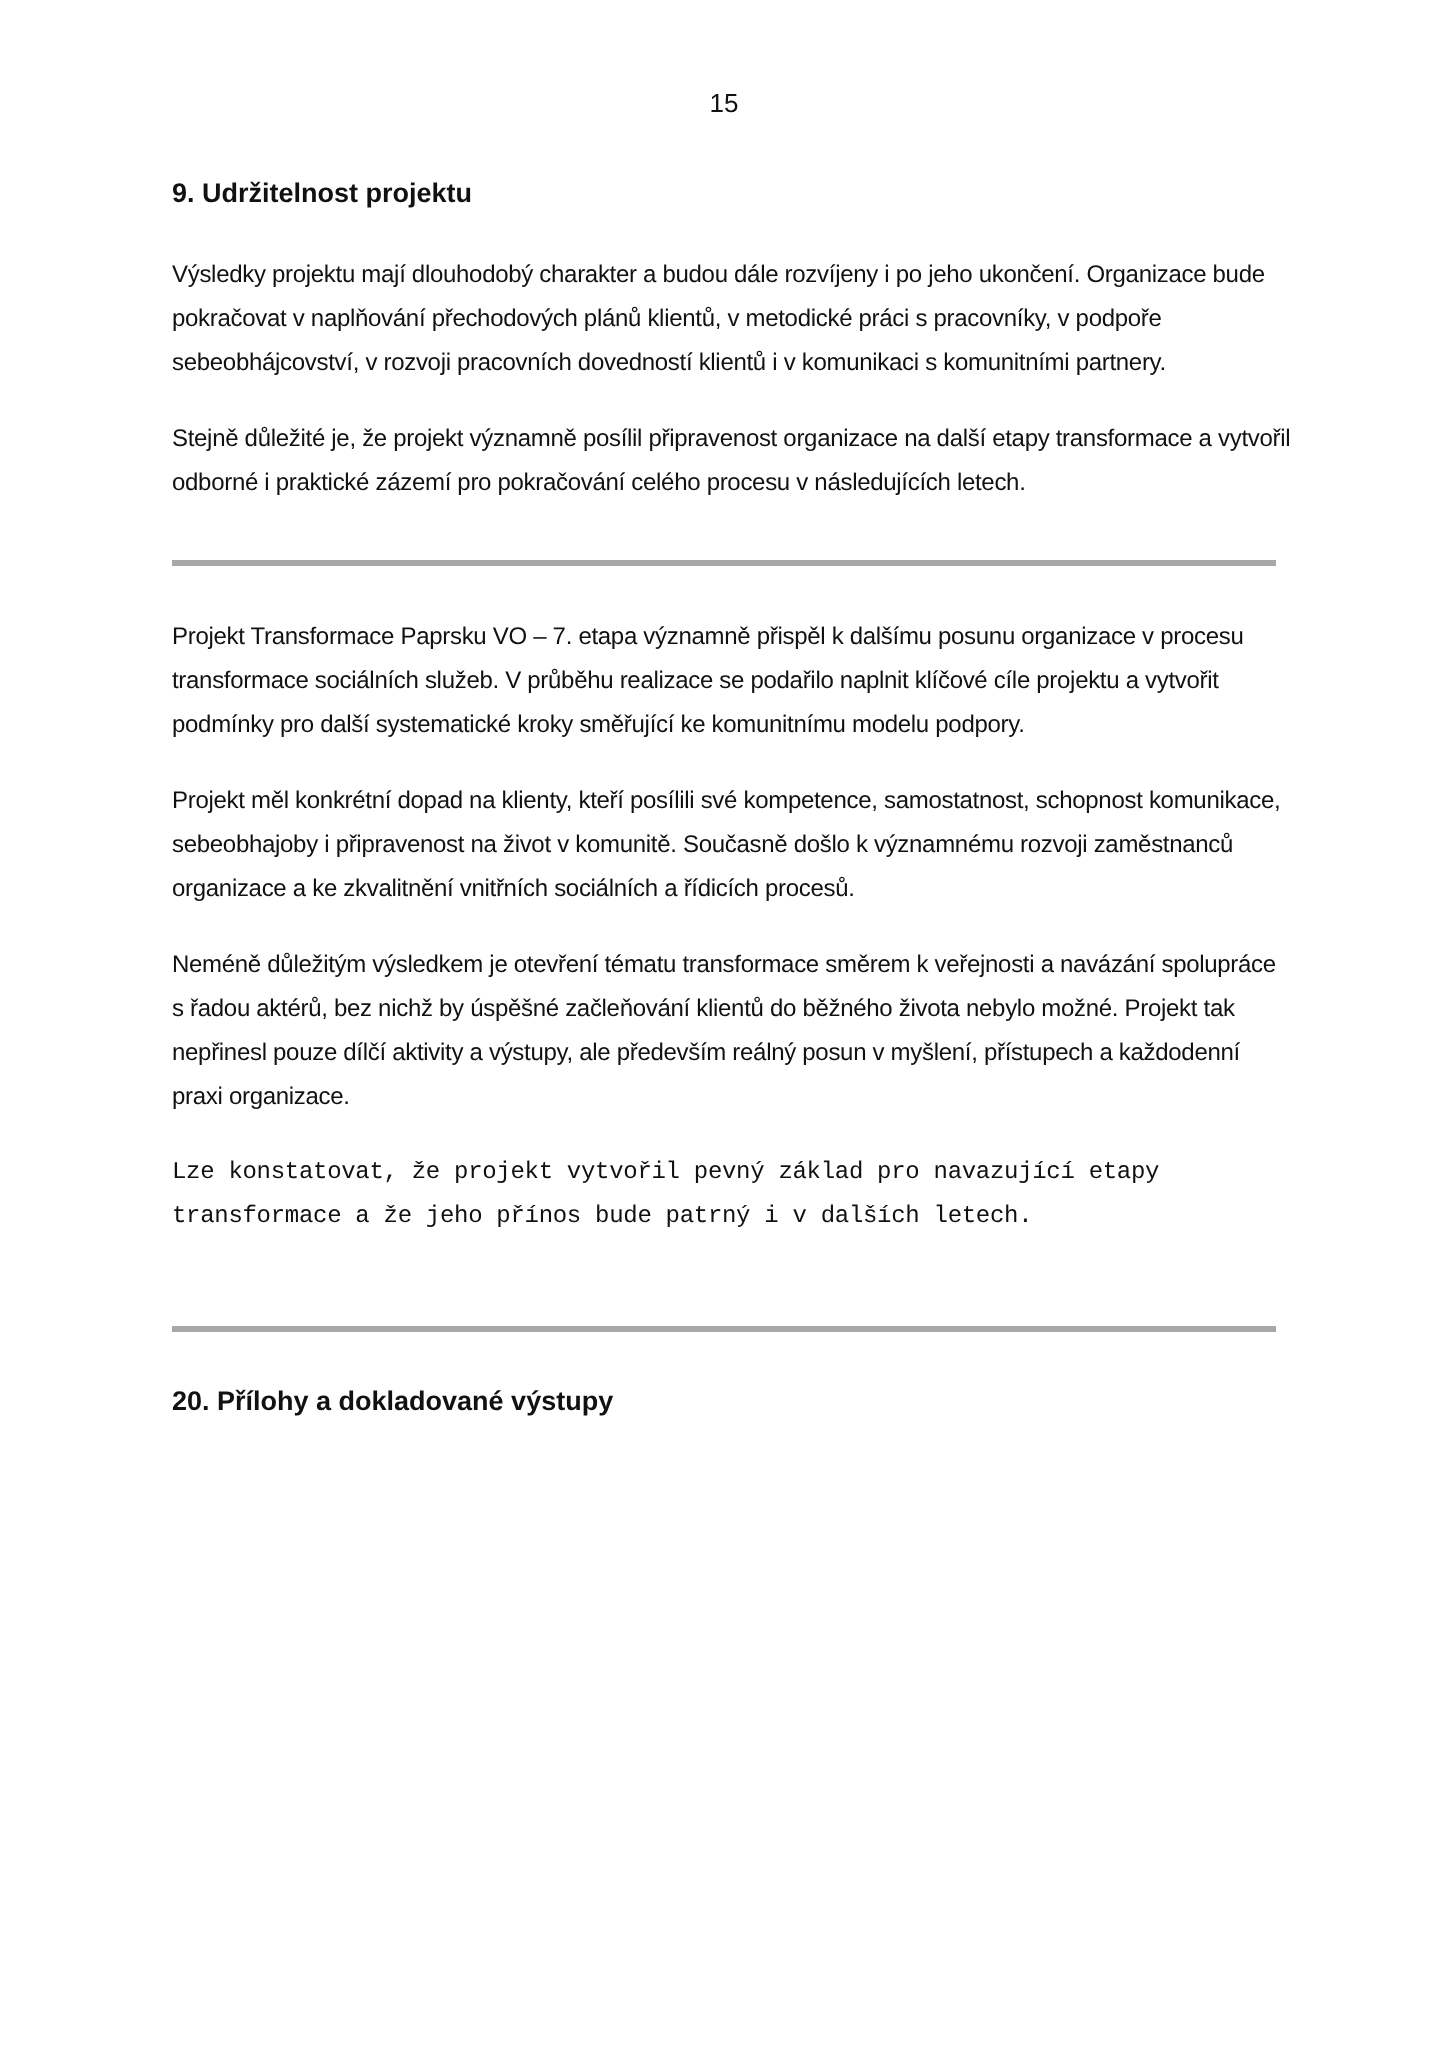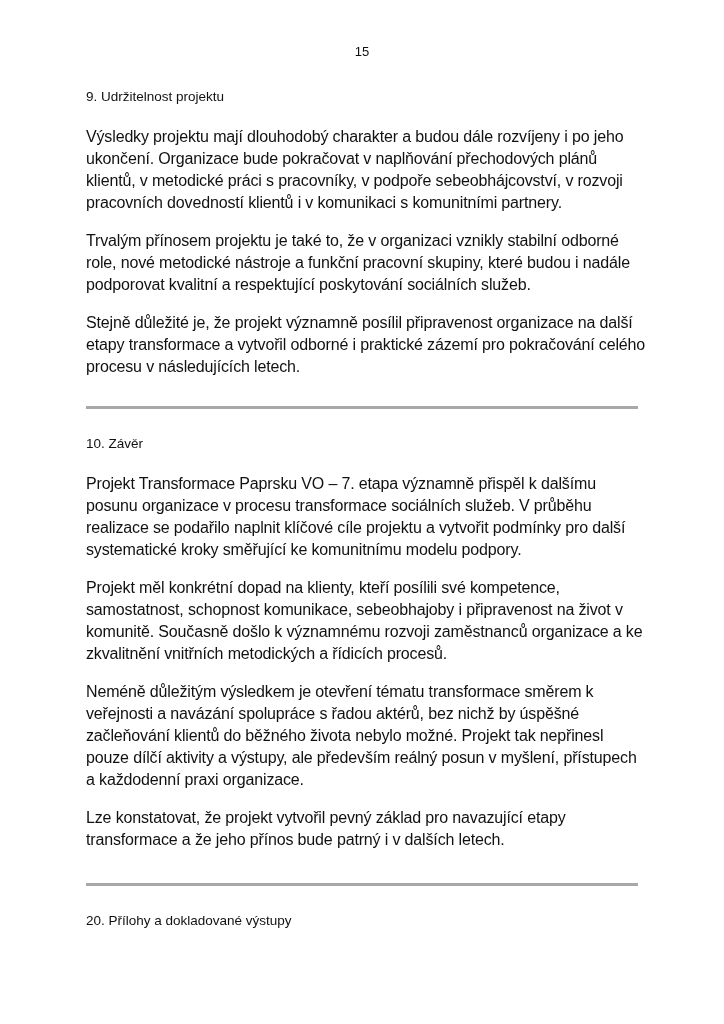--- a/index.html
+++ b/index.html
@@ -23,27 +23,27 @@
       text-align: center;
       font-size: 13px;
     }
     .content {
       position: absolute;
       left: 86px;
       top: 86px;
       width: 560px;
     }
     .heading {
-      font-weight: normal;
+      font-weight: bold;
       font-size: 13.5px;
       line-height: 22px;
       margin: 0 0 18px 0;
     }
     .para {
-      font-size: 16px;
+      font-size: 12px;
       line-height: 22px;
       margin: 0 0 16px 0;
       letter-spacing: -0.15px;
     }
     .rule {
       height: 3px;
       background: #a8a8a8;
       border: none;
       margin: 0;
       width: 552px;
@@ -52,32 +52,30 @@
 </head>
 <body>
 
 <div class="page-number">15</div>
 
 <div class="content">
 
   <section>
     <h2 class="heading">9. Udržitelnost projektu</h2>
     <p class="para">Výsledky projektu mají dlouhodobý charakter a budou dále rozvíjeny i po jeho ukončení. Organizace bude pokračovat v naplňování přechodových plánů klientů, v metodické práci s pracovníky, v podpoře sebeobhájcovství, v rozvoji pracovních dovedností klientů i v komunikaci s komunitními partnery.</p>
-    <p class="para">Trvalým přínosem projektu je také to, že v organizaci vznikly stabilní odborné role, nové metodické nástroje a funkční pracovní skupiny, které budou i nadále podporovat kvalitní a respektující poskytování sociálních služeb.</p>
     <p class="para" style="margin-bottom:28px;">Stejně důležité je, že projekt významně posílil připravenost organizace na další etapy transformace a vytvořil odborné i praktické zázemí pro pokračování celého procesu v následujících letech.</p>
   </section>
 
   <div class="rule" style="margin-bottom:24px;"></div>
 
   <section>
-    <h2 class="heading">10. Závěr</h2>
     <p class="para">Projekt Transformace Paprsku VO – 7. etapa významně přispěl k dalšímu posunu organizace v procesu transformace sociálních služeb. V průběhu realizace se podařilo naplnit klíčové cíle projektu a vytvořit podmínky pro další systematické kroky směřující ke komunitnímu modelu podpory.</p>
-    <p class="para">Projekt měl konkrétní dopad na klienty, kteří posílili své kompetence, samostatnost, schopnost komunikace, sebeobhajoby i připravenost na život v komunitě. Současně došlo k významnému rozvoji zaměstnanců organizace a ke zkvalitnění vnitřních metodických a řídicích procesů.</p>
+    <p class="para">Projekt měl konkrétní dopad na klienty, kteří posílili své kompetence, samostatnost, schopnost komunikace, sebeobhajoby i připravenost na život v komunitě. Současně došlo k významnému rozvoji zaměstnanců organizace a ke zkvalitnění vnitřních sociálních a řídicích procesů.</p>
     <p class="para">Neméně důležitým výsledkem je otevření tématu transformace směrem k veřejnosti a navázání spolupráce s řadou aktérů, bez nichž by úspěšné začleňování klientů do běžného života nebylo možné. Projekt tak nepřinesl pouze dílčí aktivity a výstupy, ale především reálný posun v myšlení, přístupech a každodenní praxi organizace.</p>
-    <p class="para" style="margin-bottom:32px;">Lze konstatovat, že projekt vytvořil pevný základ pro navazující etapy transformace a že jeho přínos bude patrný i v dalších letech.</p>
+    <p class="para" style="margin-bottom:44px;font-family:Liberation Mono, monospace;">Lze konstatovat, že projekt vytvořil pevný základ pro navazující etapy transformace a že jeho přínos bude patrný i v dalších letech.</p>
   </section>
 
   <div class="rule" style="margin-bottom:24px;"></div>
 
   <section>
     <h2 class="heading">20. Přílohy a dokladované výstupy</h2>
   </section>
 
 </div>
 

